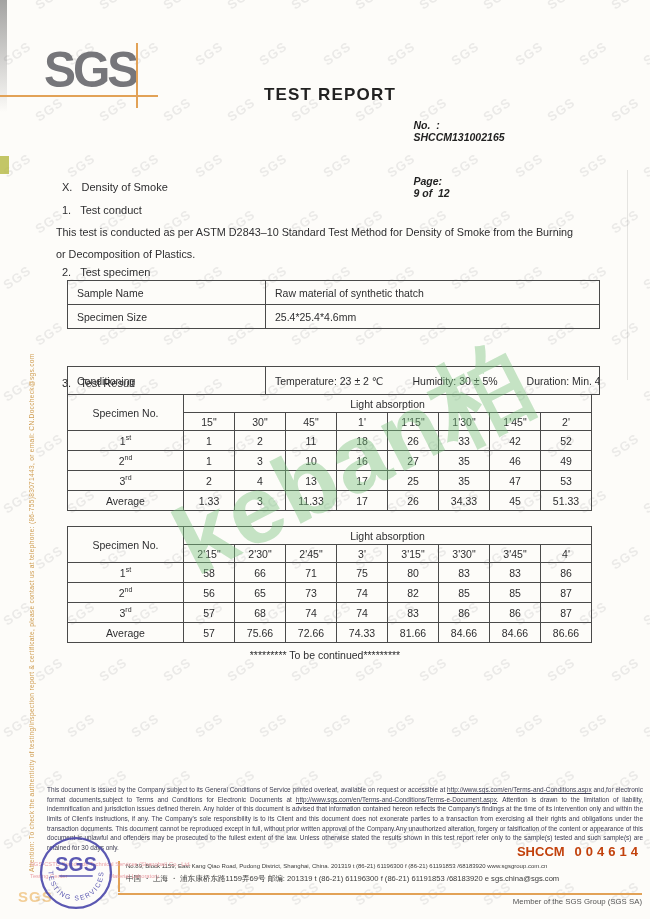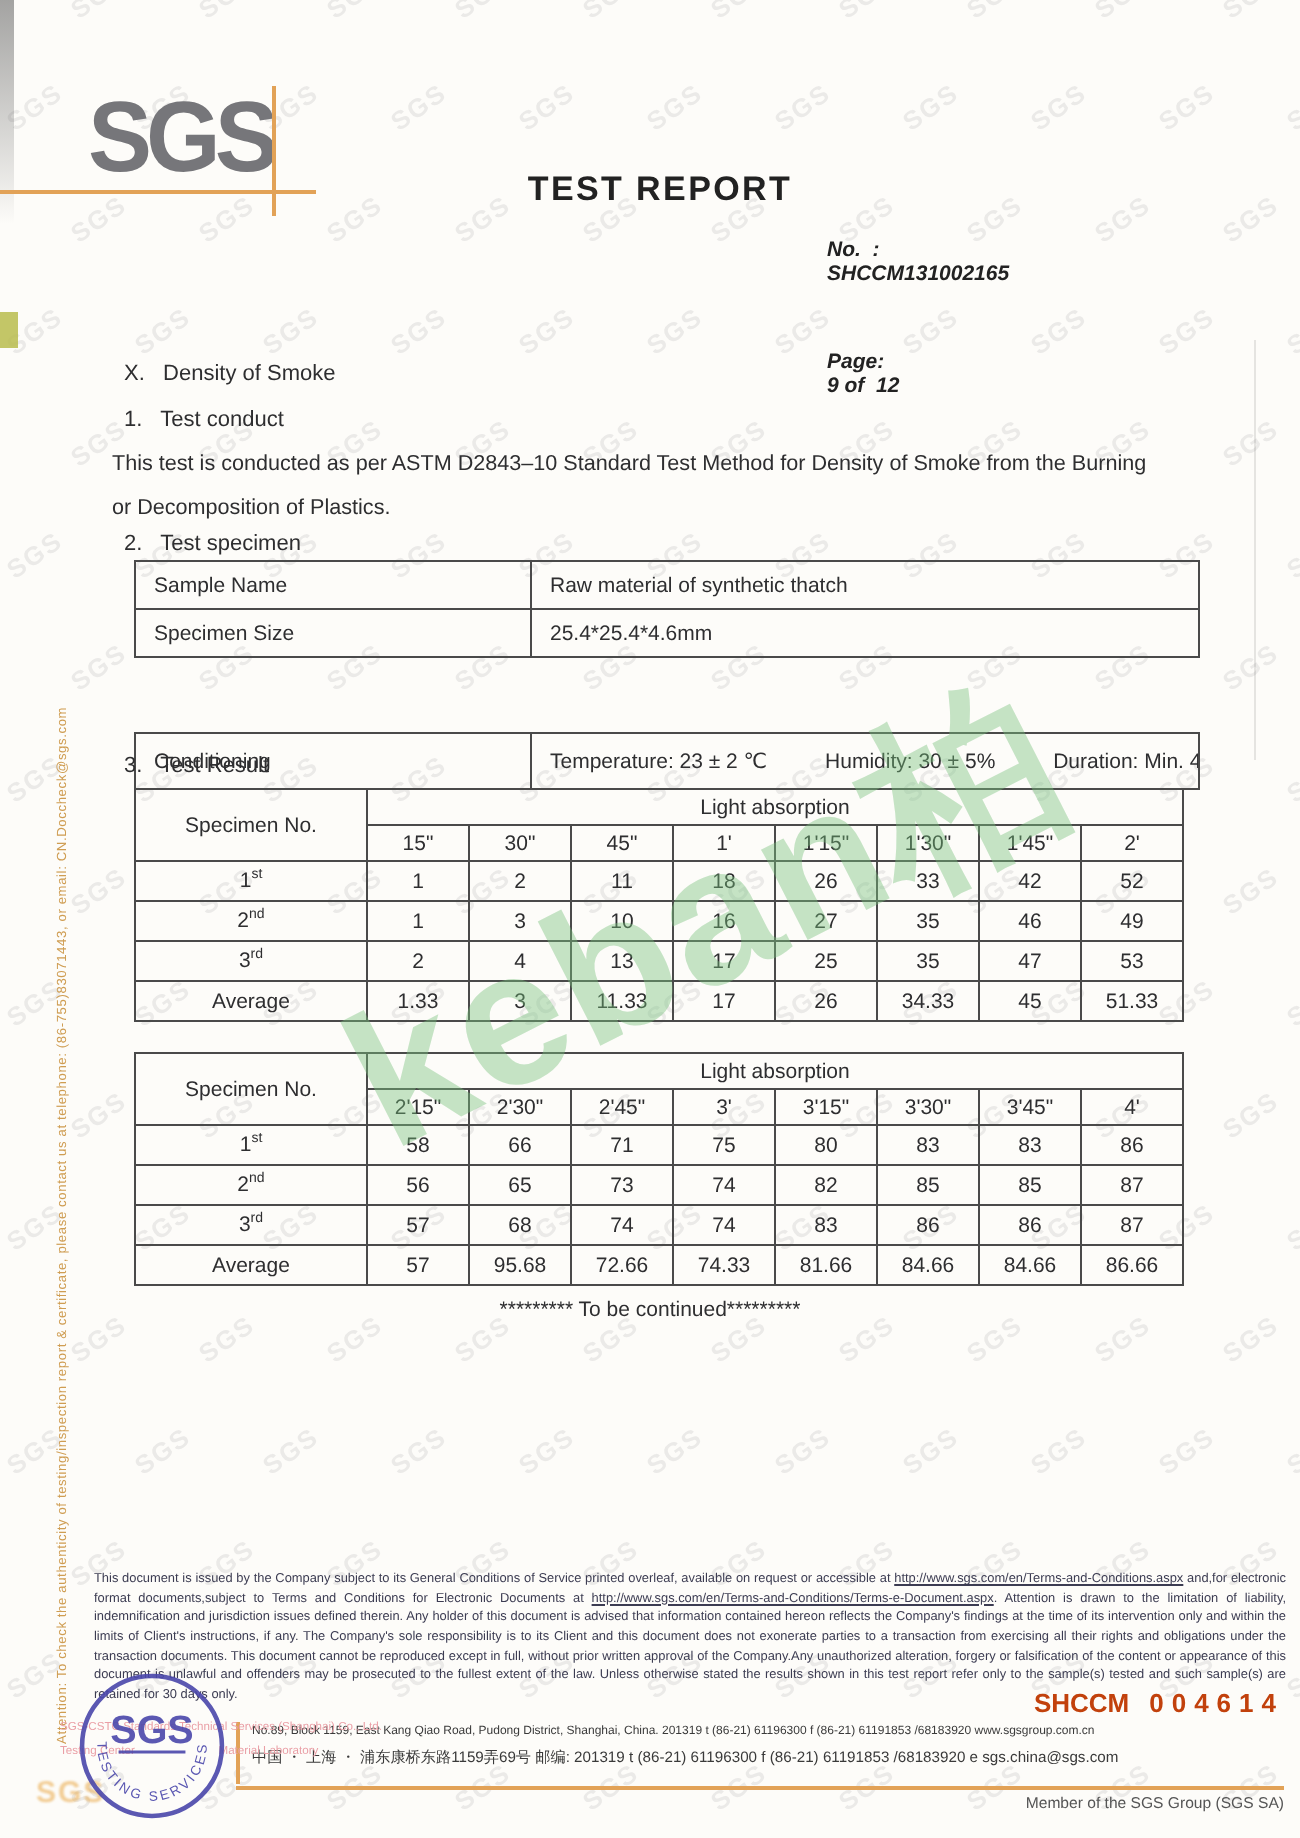--- a/index.html
+++ b/index.html
@@ -450,21 +450,21 @@
             <td data-interactable="false">74</td>
             <td data-interactable="false">74</td>
             <td data-interactable="false">83</td>
             <td data-interactable="false">86</td>
             <td data-interactable="false">86</td>
             <td data-interactable="false">87</td>
           </tr>
           <tr data-interactable="false">
             <td data-interactable="false" class="c0">Average</td>
             <td data-interactable="false">57</td>
-            <td data-interactable="false">95.68</td>
+            <td data-interactable="false">75.66</td>
             <td data-interactable="false">72.66</td>
             <td data-interactable="false">74.33</td>
             <td data-interactable="false">81.66</td>
             <td data-interactable="false">84.66</td>
             <td data-interactable="false">84.66</td>
             <td data-interactable="false">86.66</td>
           </tr>
         </tbody>
       </table>
     </div>

